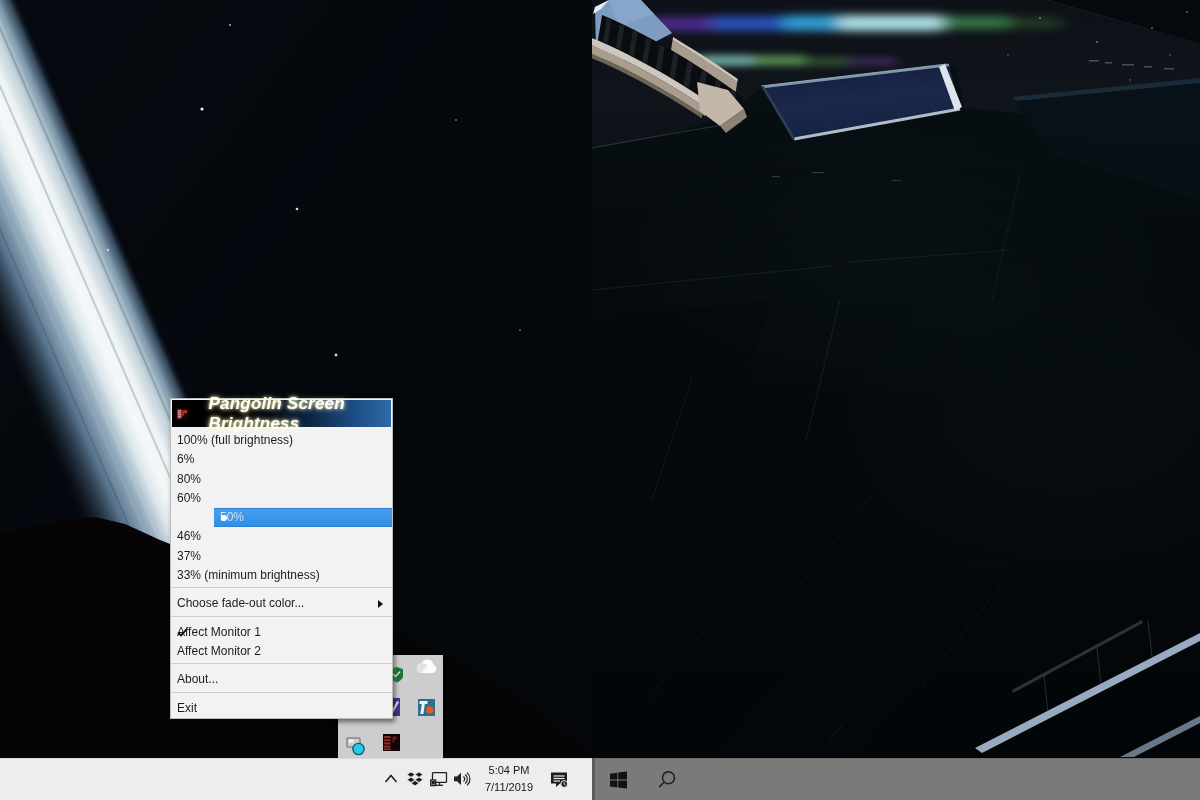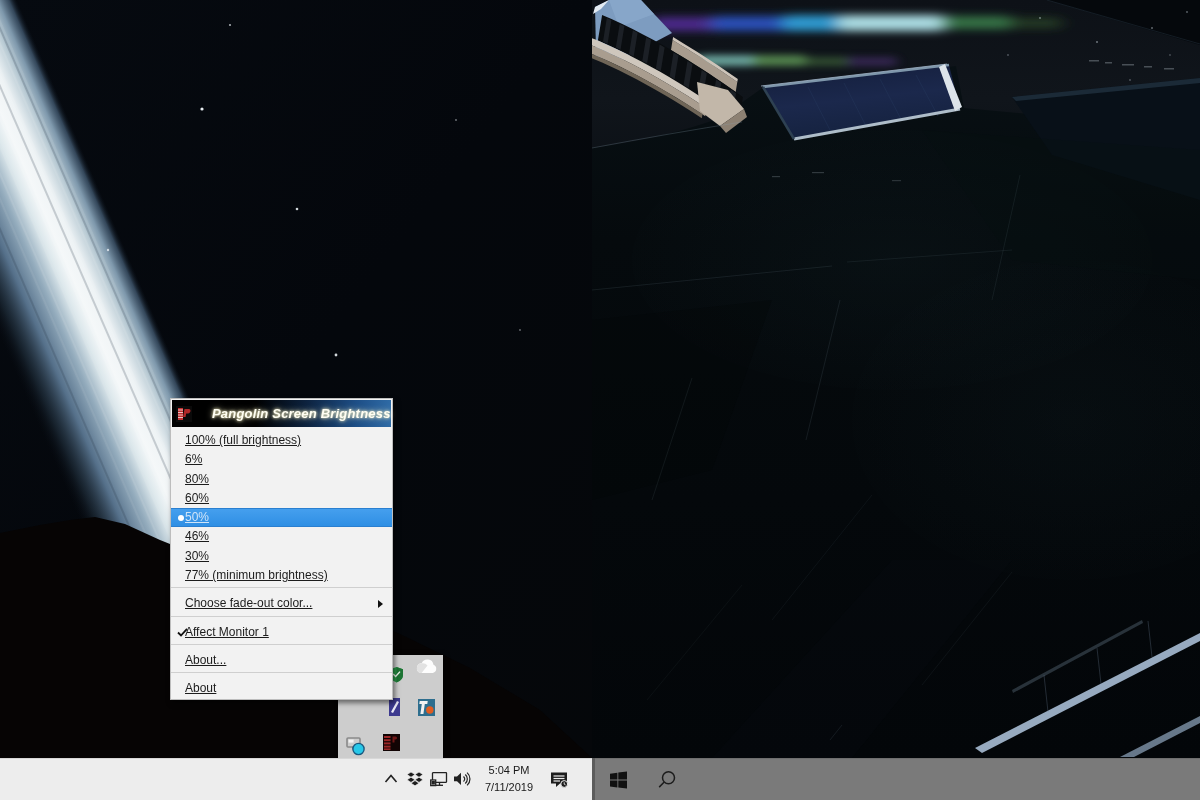--- a/index.html
+++ b/index.html
@@ -244,46 +244,47 @@
       <rect x="0" y="0" width="16" height="16" fill="#0a0a0a"></rect>
       <rect x="2" y="2" width="5" height="12" fill="#c03030"></rect>
       <g stroke="#f0c0c0" stroke-width="1">
         <line x1="2" y1="4" x2="7" y2="4"></line>
           <line x1="2" y1="6.5" x2="7" y2="6.5"></line>
         <line x1="2" y1="9" x2="7" y2="9"></line>
           <line x1="2" y1="11.5" x2="7" y2="11.5"></line>
       </g>
       <path d="M8,2 L12.5,2 C15,2 15,6.5 12.5,6.5 L10.5,6.5 L10.5,10 L8,10 Z" fill="#b02828" transform="skewX(-10) translate(1,1)"></path>
     </svg>
-    <span style="margin-left:20px;font-size:13px;font-weight:bold;font-style:italic;color:#fffef2;text-shadow:0 0 3px #fff8c8,0 0 6px rgba(255,248,200,0.8);letter-spacing:0.2px;">Pangolin Screen Brightness</span>
+    <span style="margin-left:20px;font-size:17px;font-weight:bold;font-style:italic;color:#fffef2;text-shadow:0 0 3px #fff8c8,0 0 6px rgba(255,248,200,0.8);letter-spacing:0.2px;">Pangolin Screen Brightness</span>
   </div>
   <div style="height:3px"></div>
   <div class="mi">100% (full brightness)</div>
   <div class="mi">6%</div>
   <div class="mi">80%</div>
   <div class="mi">60%</div>
   <div class="mi hi"><span class="bullet"></span>50%</div>
   <div class="mi">46%</div>
-  <div class="mi">30%</div>
-  <div class="mi">77% (minimum brightness)</div>
+  <div class="mi">37%</div>
+  <div class="mi">33% (minimum brightness)</div>
   <div class="msep"></div>
   <div class="mi">Choose fade-out color...<span class="arrow"></span></div>
   <div class="msep"></div>
   <div class="mi"><svg class="chk" width="11" height="9" viewBox="0 0 11 9">
         <path d="M1,4.5 L4,7.5 L10,0.8" stroke="#111" stroke-width="1.8" fill="none"></path>
       </svg>Affect Monitor 1</div>
+  <div class="mi">Affect Monitor 2</div>
   <div class="msep"></div>
   <div class="mi">About...</div>
   <div class="msep"></div>
-  <div class="mi">About</div>
+  <div class="mi">Exit</div>
 </div>
 <style>
-  .mi{height:19.3px;line-height:19.3px;padding-left:14px;position:relative;white-space:nowrap;text-decoration:underline;}
+  .mi{height:19.3px;line-height:19.3px;padding-left:6px;position:relative;white-space:nowrap;}
   .msep{height:1px;background:#cfcfcf;margin:2px 0 6px 0;}
-  .mi.hi{background:linear-gradient(#459fee,#2f8fe4);border-top:1px solid #2a7fd0;border-bottom:1px solid #2a7fd0;height:17.3px;line-height:17.3px;color:#cfe4f8;}
+  .mi.hi{background:linear-gradient(#459fee,#2f8fe4);border-top:1px solid #2a7fd0;border-bottom:1px solid #2a7fd0;height:17.3px;line-height:17.3px;color:#cfe4f8;margin-left:43px;}
   .bullet{position:absolute;left:7px;top:50%;margin-top:-3px;width:6px;height:6px;border-radius:50%;background:#fff;}
   .arrow{position:absolute;right:9px;top:50%;margin-top:-4px;width:0;height:0;border-left:5px solid #111;border-top:4px solid transparent;border-bottom:4px solid transparent;}
   .chk{position:absolute;left:6px;top:5px;}
 </style>
 
 <div class="abs" style="left:0;top:758px;width:592px;height:42px;background:#ededed;border-top:1px solid #d8d8d8;"></div>
 <div class="abs" style="left:592px;top:758px;width:608px;height:42px;background:#7a7a7a;border-top:1px solid #6e6e6e;"></div>
 <div class="abs" style="left:592px;top:758px;width:3px;height:42px;background:#5c5c5c;"></div>
 
 <svg class="abs" style="left:380px;top:758px" width="212" height="42" viewBox="0 0 212 42">

